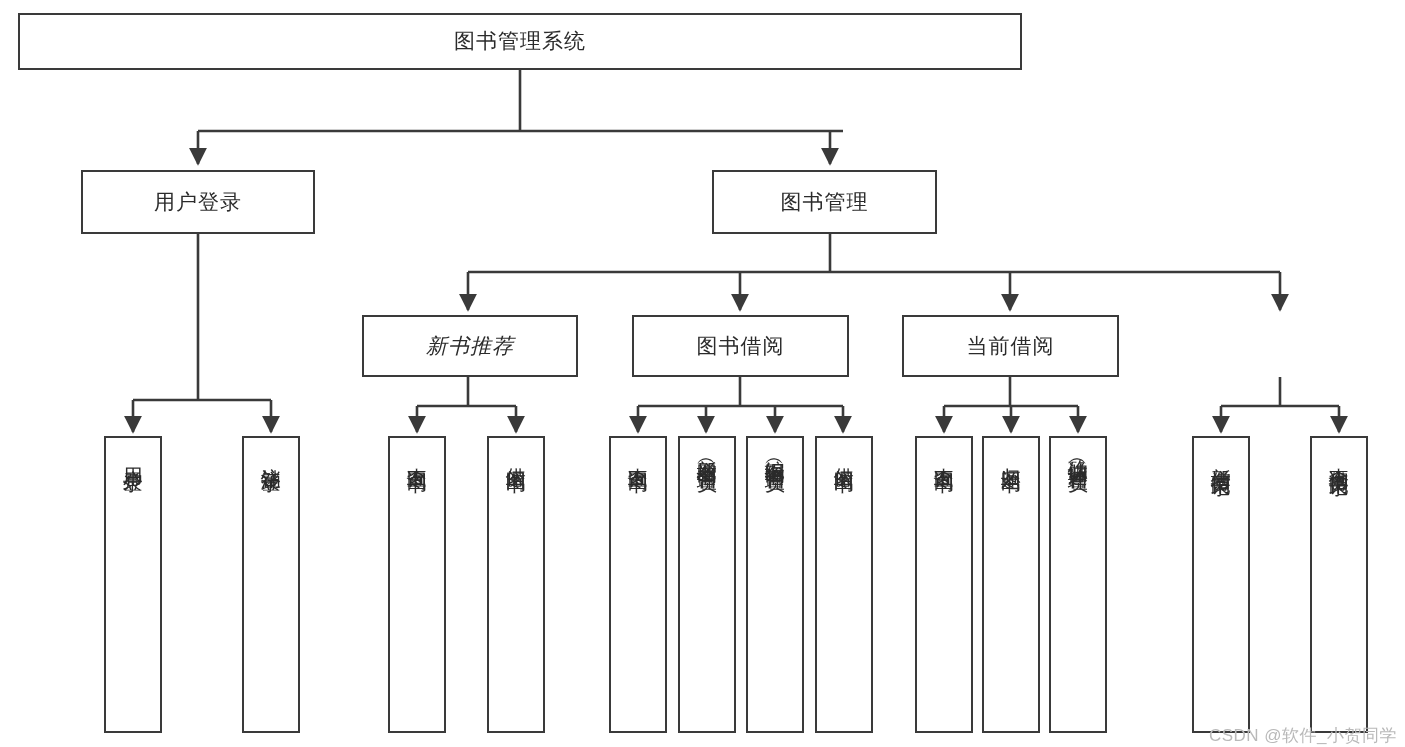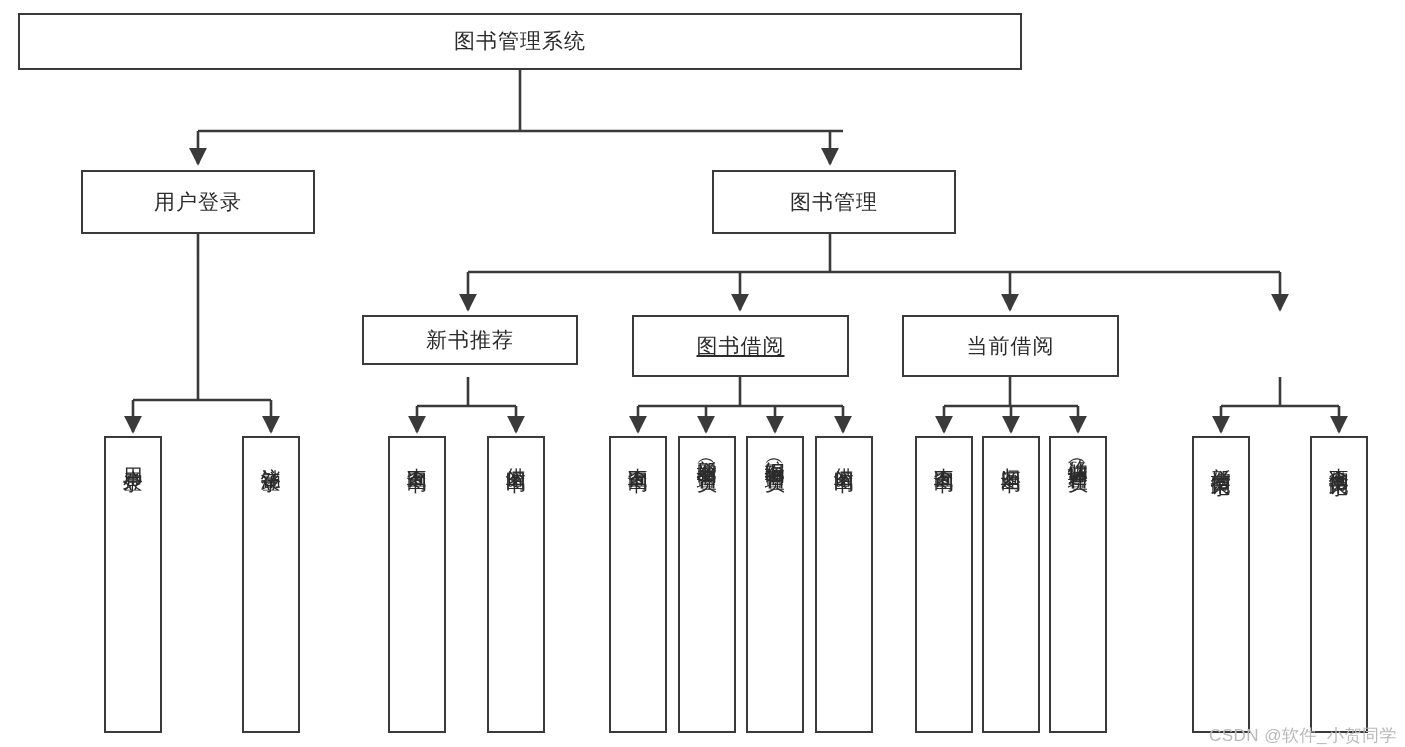--- a/index.html
+++ b/index.html
@@ -132,29 +132,29 @@
   </svg>
 
   <div class="node h h-root" style="left:18px; top:13px; width:1004px; height:57px;">
     <span class="label">图书管理系统</span>
   </div>
 
   <div class="node h" style="left:81px; top:170px; width:234px; height:64px;">
     <span class="label">用户登录</span>
   </div>
 
-  <div class="node h" style="left:712px; top:170px; width:244px; height:64px;">
+  <div class="node h" style="left:712px; top:170px; width:225px; height:64px;">
     <span class="label">图书管理</span>
   </div>
 
-  <div class="node h" style="left:362px; top:315px; width:216px; height:50px;">
+  <div class="node h" style="left:362px; top:315px; width:216px; height:62px;font-style:italic;">
     <span class="label">新书推荐</span>
   </div>
 
-  <div class="node h" style="left:632px; top:315px; width:217px; height:62px;text-decoration:underline;">
+  <div class="node h" style="left:632px; top:315px; width:217px; height:62px;">
     <span class="label">图书借阅</span>
   </div>
 
   <div class="node h" style="left:902px; top:315px; width:217px; height:62px;">
     <span class="label">当前借阅</span>
   </div>
 
 
   <div class="node v" style="left:104px; top:436px; width:58px; height:297px;">
     <span class="label">用户登录</span>

